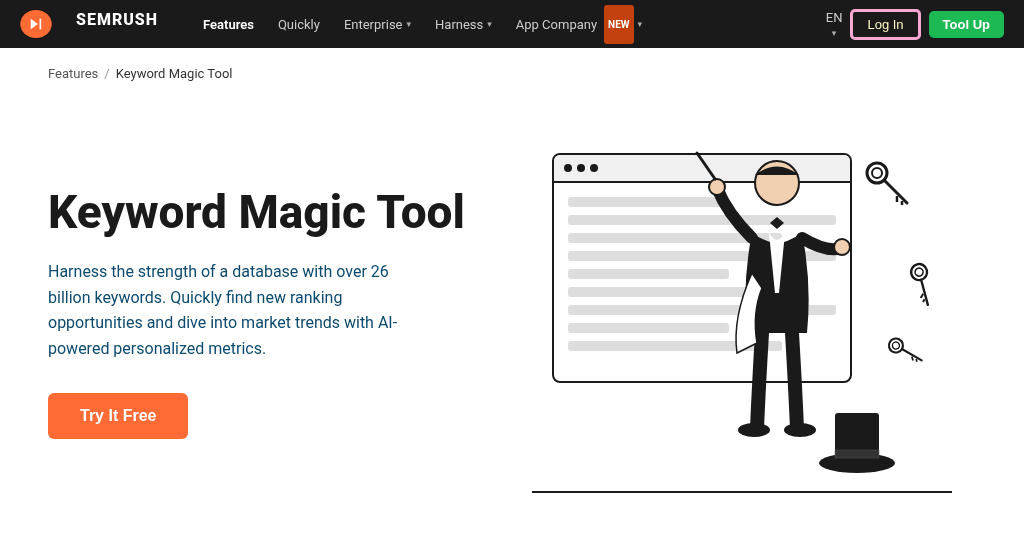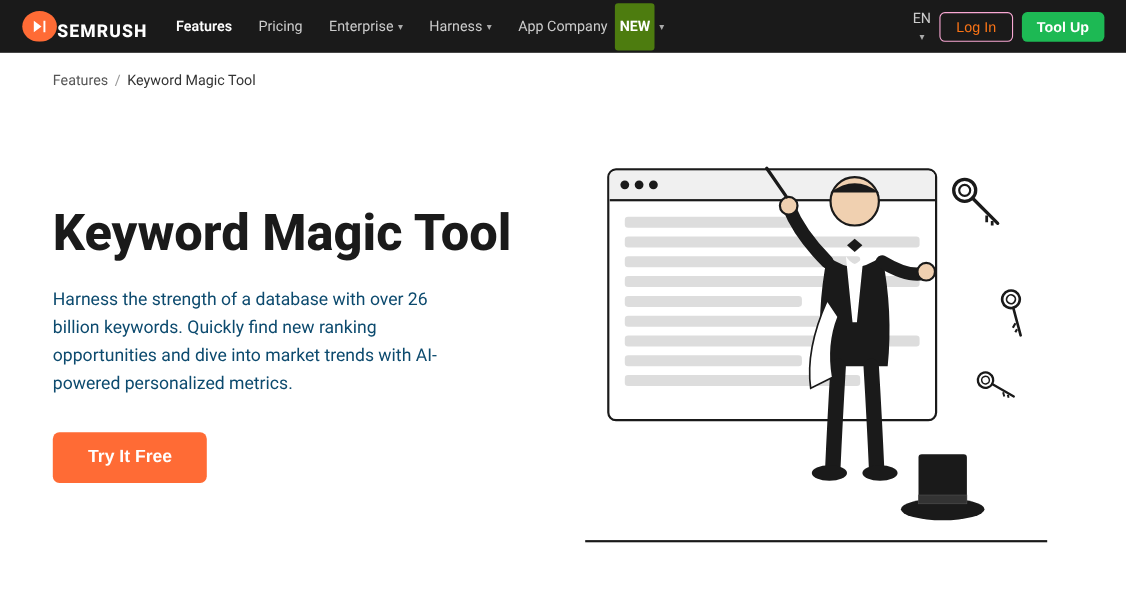--- a/index.html
+++ b/index.html
@@ -9,23 +9,23 @@
     nav {
       background: #1a1a1a;
       height: 48px;
       display: flex;
       align-items: center;
       padding: 0 20px;
       gap: 0;
     }
     .nav-logo {
       display: flex;
-      align-items: flex-end;
-      gap: 0;
-      margin-right: 16px;
+      align-items: flex-start;
+      gap: 24px;
+      margin-right: 35px;
     }
     .logo-icon {
       width: 32px;
       height: 28px;
     }
     .logo-text {
       color: #fff;
       font-weight: 800;
       font-size: 16px;
       letter-spacing: 1px;
@@ -48,23 +48,23 @@
     }
     .nav-link.active {
       color: #fff;
       font-weight: 600;
     }
     .chevron {
       font-size: 9px;
       color: #aaa;
     }
     .badge-new {
-      background: #4d7c0f;
-      color: #fff;
-      font-size: 13px;
+      background: #c2410c;
+      color: #fff;
+      font-size: 10px;
       font-weight: 700;
       padding: 14px 4px;
       border-radius: 3px;
       margin-left: 3px;
       text-transform: uppercase;
     }
     .external-icon {
       font-size: 10px;
       color: #aaa;
     }
@@ -78,22 +78,22 @@
       color: #ccc;
       font-size: 13px;
       cursor: pointer;
       display: flex;
       align-items: center;
       gap: 3px;
       flex-direction: column;
     }
     .btn-login {
       background: transparent;
-      border: 1px solid #f9a8d4;
-      color: #f97316;
+      border: 3px solid #f9a8d4;
+      color: #fef9c3;
       padding: 5px 14px;
       border-radius: 5px;
       font-size: 13px;
       cursor: pointer;
     }
     .btn-signup {
       background: #1db954;
       border: none;
       color: #fff;
       padding: 6px 14px;
@@ -237,21 +237,21 @@
     <svg class="logo-icon" viewBox="0 0 36 32" fill="none" xmlns="http://www.w3.org/2000/svg">
       <path d="M18 0C8.06 0 0 7.16 0 16C0 24.84 8.06 32 18 32C27.94 32 36 24.84 36 16C36 7.16 27.94 0 18 0Z" fill="#FF6B35"></path>
       <path d="M12 10L20 16L12 22V10Z" fill="white"></path>
       <path d="M22 10H24V22H22V10Z" fill="white"></path>
     </svg>
     <span class="logo-text">SEMRUSH</span>
   </div>
 
   <div class="nav-links">
     <span class="nav-link active">Features</span>
-    <span class="nav-link">Pricing</span>
+    <span class="nav-link">Quickly</span>
     <span class="nav-link">
       <span>Enterprise</span>
       <span class="chevron">▾</span>
     </span>
     <span class="nav-link">
       <span>Harness</span>
       <span class="chevron">▾</span>
     </span>
     <span class="nav-link">
       <span>App Company</span>

